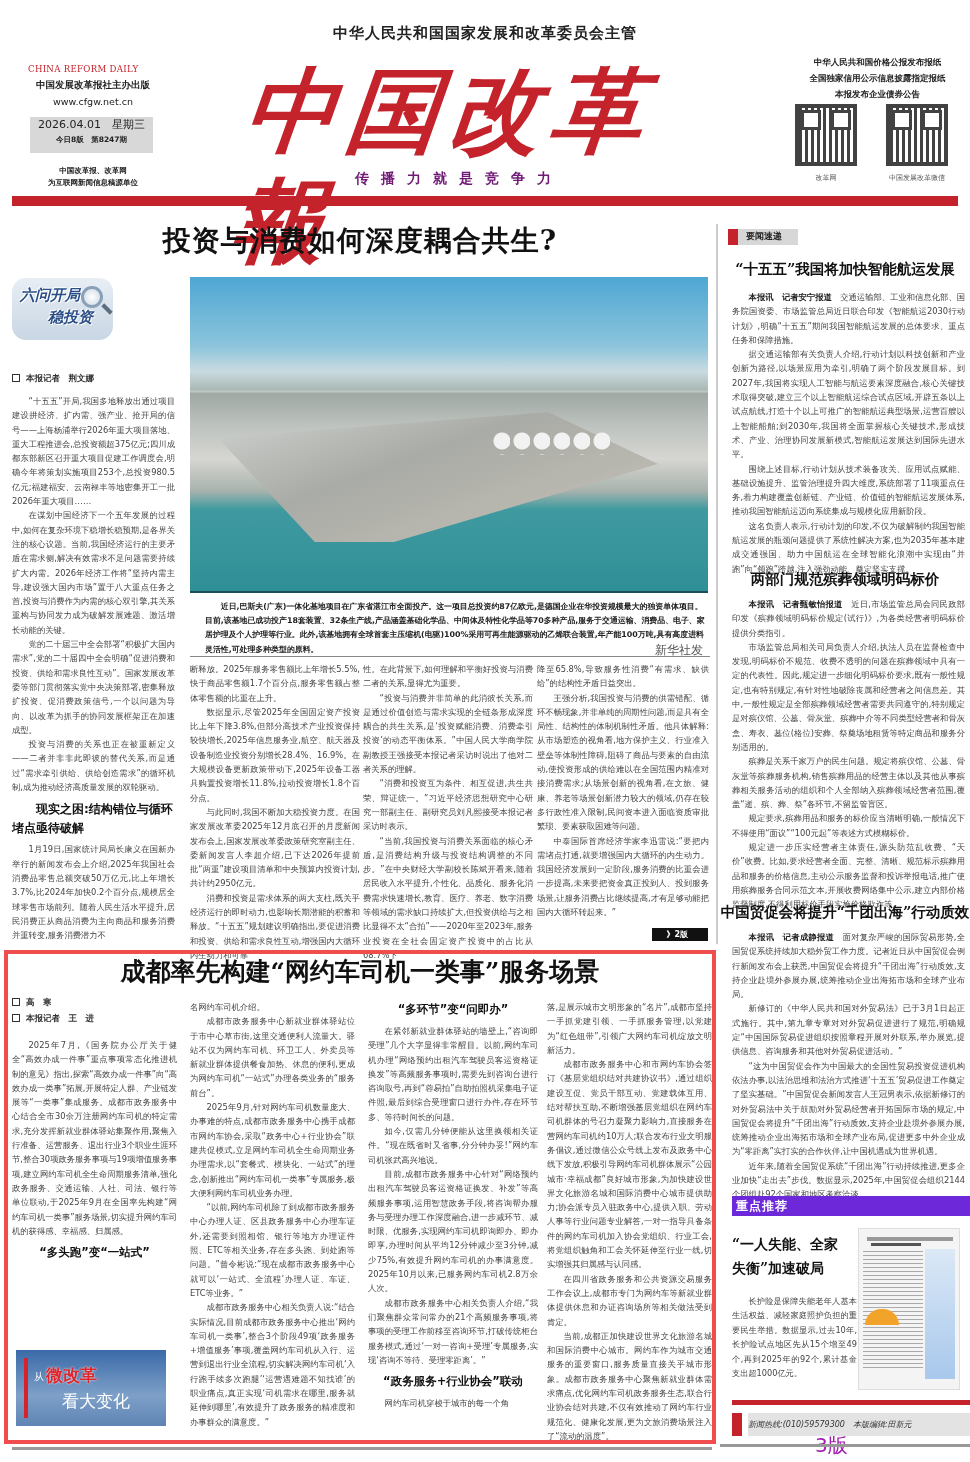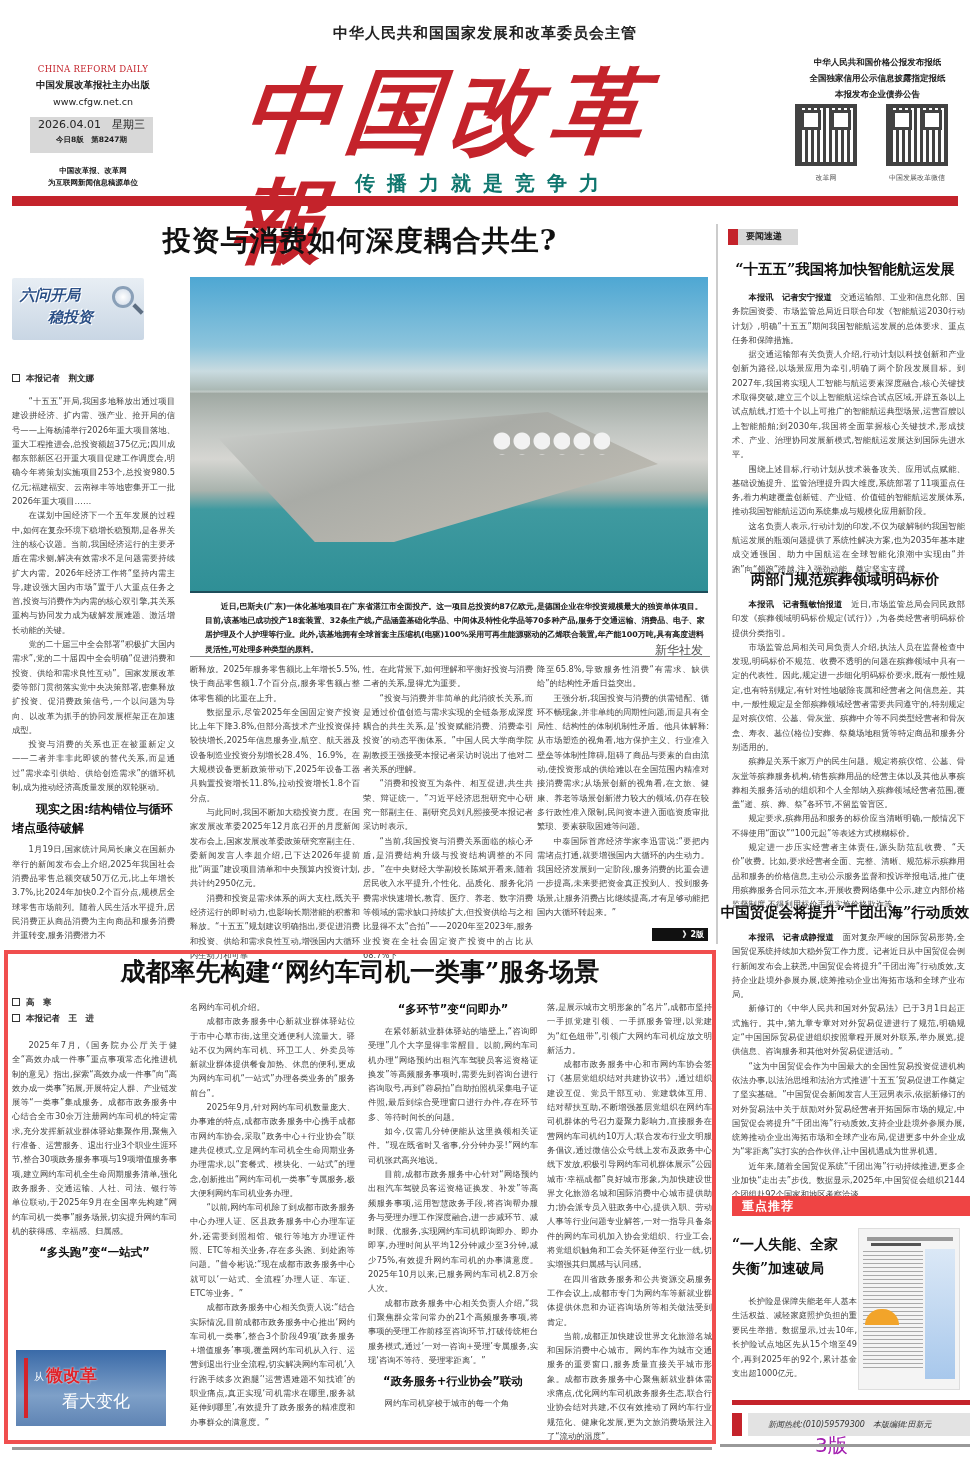--- a/index.html
+++ b/index.html
@@ -4,60 +4,60 @@
 <style>
 *{box-sizing:border-box;margin:0;padding:0}
 body{width:970px;height:1462px;background:#fff;font-family:"DejaVu Sans",sans-serif;color:#333;position:relative;overflow:hidden}
 .abs{position:absolute}
 .p{font-size:8.3px;line-height:14.3px;color:#444;text-align:justify;text-indent:2em}
 .p.ni{text-indent:0}
 .byline{font-size:8.5px;font-weight:bold;color:#333;font-family:"DejaVu Serif",serif}
 .box-ico{display:inline-block;width:8px;height:8px;border:1px solid #333;margin-right:6px;vertical-align:-1px}
 
 #supervisor{left:0;width:970px;top:24px;text-align:center;font-size:15px;font-weight:bold;color:#222;font-family:"DejaVu Serif",serif;letter-spacing:1px}
-#en-name{left:28px;top:64px;width:130px;text-align:center;color:#c4232b;font-family:"DejaVu Serif",serif;font-size:8.6px;letter-spacing:.3px}
+#en-name{left:28px;top:64px;width:130px;color:#c4232b;font-family:"DejaVu Serif",serif;font-size:8.6px;letter-spacing:.3px}
 #publisher{left:28px;top:79px;width:130px;text-align:center;font-size:9.5px;font-weight:bold;color:#222}
 #website{left:28px;top:96px;width:130px;text-align:center;font-size:9.5px;color:#222}
 #datebox{left:30px;top:117px;width:123px;height:36px;background:#d8d8d8;text-align:center}
 #date{font-size:11px;color:#222;}
 #issue{font-size:7.5px;color:#222;margin-top:3px;font-weight:bold}
 #source-note{left:28px;top:165px;width:130px;text-align:center;font-size:7.5px;line-height:12px;color:#222;font-weight:bold}
 #logo{left:245px;top:56px;width:490px;height:110px;font-family:"DejaVu Serif",serif;color:#c4232b;font-size:92px;font-weight:bold;letter-spacing:10px;font-style:italic;line-height:110px;transform:skewX(-6deg)}
-#slogan{left:355px;top:170px;font-size:20px;font-weight:bold;color:#0f766e;font-family:"DejaVu Serif",serif;letter-spacing:12px}
+#slogan{left:355px;top:170px;font-size:14px;font-weight:bold;color:#701a75;font-family:"DejaVu Serif",serif;letter-spacing:12px}
 #right-notes{left:780px;top:54px;width:195px;text-align:center;font-size:8.5px;line-height:16px;font-weight:bold;color:#222;font-family:"DejaVu Serif",serif}
 .qr{position:absolute;width:62px;height:62px;background:
  repeating-linear-gradient(90deg,#222 0 3px,#fff 3px 6px),#fff;border:4px solid #222;opacity:.85}
 .qr::before{content:"";position:absolute;left:2px;top:2px;width:14px;height:14px;border:3px solid #222;background:#fff}
 .qr::after{content:"";position:absolute;right:2px;top:2px;width:14px;height:14px;border:3px solid #222;background:#fff}
 .qr-lbl{font-size:7px;color:#555;text-align:center;position:absolute}
 #red-rule{left:12px;top:196px;width:946px;height:10px;background:#c4232b}
 
 #lead-headline{left:0;width:720px;top:222px;text-align:center;font-size:28px;font-weight:bold;color:#111;font-family:"DejaVu Serif",serif;letter-spacing:1px}
-#topic-badge{left:12px;top:278px;width:132px;height:62px;background:linear-gradient(180deg,#e8eef4,#c9d6e4);border-radius:2px;overflow:hidden}
+#topic-badge{left:12px;top:278px;width:101px;height:62px;background:linear-gradient(180deg,#e8eef4,#c9d6e4);border-radius:14px;overflow:hidden}
 #topic-badge .t1,#topic-badge .t2{position:absolute;font-weight:bold;font-style:italic;color:#2b4f86;text-shadow:1px 1px 0 #fff,-1px -1px 0 #fff;font-size:15px}
 #topic-badge .t1{left:8px;top:8px}
 #topic-badge .t2{left:36px;top:30px}
 #topic-badge .mag{position:absolute;right:10px;top:8px;width:22px;height:22px;border:3px solid #8aa0b8;border-radius:50%;background:radial-gradient(#fff,#cdd8e6)}
 #topic-badge .mag::after{content:"";position:absolute;left:17px;top:18px;width:12px;height:4px;background:#5d6e82;transform:rotate(45deg)}
 #lead-byline{left:12px;top:373px}
 #lead-col1{left:12px;top:394px;width:163px}
 #photo{left:190px;top:277px;width:518px;height:314px;background:
  linear-gradient(180deg,#4ea7d3 0%,#8cc4dc 22%,#c9dbe0 30%,#aab8b4 36%,transparent 37%),
  linear-gradient(180deg,transparent 36%,#9fa8a2 37%,#bfc4c0 48%,#d6d6d2 58%,#a9b3ad 68%,#3f9aa0 74%,#2f8f96 100%)}
 #photo .land{position:absolute;left:28px;top:135px;width:440px;height:130px;background:linear-gradient(160deg,#cfd2cf,#a9aba6 40%,#c8c3b8);clip-path:polygon(0 20%,75% 0,100% 40%,40% 100%,22% 100%)}
 #photo .tanks{position:absolute;left:300px;top:152px;width:120px;height:26px;background:radial-gradient(circle at 12px 12px,#f2f2f2 8px,transparent 9px) 0 0/20px 22px}
 #caption{left:205px;top:600px;width:505px;font-size:7.9px;line-height:14.2px;color:#222;font-weight:bold;text-indent:2em}
 #caption-credit{left:655px;top:642px;font-size:12px;color:#555}
 #cap-rule{left:190px;top:656px;width:520px;height:1px;background:#888}
 #photo-rule{left:190px;top:591px;width:518px;height:2px;background:#1e4d5a}
 #lead-col2{left:190px;top:662px;width:170px}
 #lead-col3{left:363px;top:662px;width:170px}
 #lead-col4{left:537px;top:662px;width:172px}
 #lead-subhead{font-size:12px;font-weight:bold;color:#111;line-height:19px;margin:6px 0 4px;text-indent:2em}
-#jump{left:652px;top:928px;width:56px;height:13px;background:#111;color:#fff;font-size:8px;font-weight:bold;text-align:right;padding-right:4px;line-height:13px}
+#jump{left:652px;top:928px;width:56px;height:13px;background:#111;color:#fff;font-size:8px;font-weight:bold;text-align:right;padding-right:20px;line-height:13px}
 
 #feature{left:4px;top:950px;width:712px;height:494px;border:4px solid #f04e4e}
 #feature-headline{left:0;width:720px;top:955px;text-align:center;font-size:25px;font-weight:bold;color:#111;font-family:"DejaVu Serif",serif}
 #f-bylines{left:12px;top:997px}
 #f-col1{left:12px;top:1038px;width:165px}
 #f-col2{left:190px;top:1000px;width:165px}
 #f-col3{left:368px;top:995px;width:170px}
 #f-col4{left:547px;top:1000px;width:165px}
 .f-sub{font-size:11.5px;font-weight:bold;color:#111;text-align:center;line-height:18px;margin:5px 0 6px}
 #banner{left:16px;top:1350px;width:150px;height:76px;background:linear-gradient(180deg,#3a6aa8,#7ea0c8 60%,#5f84b4);overflow:hidden}
@@ -72,35 +72,35 @@
 #section-tag .red{position:absolute;left:0;top:0;width:10px;height:16px;background:#c4232b}
 #section-tag span.l{position:absolute;left:18px;top:1px;font-size:9px;color:#222;font-weight:bold}
 .r-head{font-size:14.5px;font-weight:bold;color:#111;font-family:"DejaVu Serif",serif;text-align:center}
 #r-h1{left:720px;width:250px;top:260px}
 #r-a1{left:732px;top:290px;width:233px}
 #r-h2{left:720px;width:250px;top:570px}
 #r-a2{left:732px;top:597px;width:233px}
 #r-h3{left:720px;width:250px;top:903px}
 #r-a3{left:732px;top:930px;width:233px}
 .p .lead{font-weight:bold;color:#222;font-family:"DejaVu Serif",serif}
-#rec-bar{left:732px;top:1196px;width:238px;height:20px;background:#ef4444;color:#fff;font-weight:bold;font-size:12px;line-height:20px;padding-left:10px;letter-spacing:1px}
+#rec-bar{left:732px;top:1196px;width:238px;height:20px;background:#6d28d9;color:#fff;font-weight:bold;font-size:12px;line-height:20px;padding-left:4px;letter-spacing:1px}
 #rec-head{left:732px;top:1232px;width:120px;font-size:14px;font-weight:bold;color:#111;font-family:"DejaVu Serif",serif;line-height:24px}
 #rec-text{left:732px;top:1294px;width:125px}
 #rec-text .p{font-size:8.2px;line-height:14.4px}
 #rec-page{left:815px;top:1432px;font-size:20px;color:#a21caf;font-family:"DejaVu Sans",sans-serif}
 #rec-thumb{left:858px;top:1228px;width:102px;height:162px;background:#f4f4f4;border:1px solid #ddd;overflow:hidden}
 #rec-thumb .lines{position:absolute;left:4px;top:22px;width:60px;height:120px;background:repeating-linear-gradient(180deg,#aaa 0 1px,transparent 1px 4px)}
 #rec-thumb .side{position:absolute;right:4px;top:20px;width:30px;height:130px;background:linear-gradient(180deg,#dbe8f6,#a8c8ec)}
 #rec-thumb .umb{position:absolute;left:6px;top:80px;width:34px;height:16px;background:#f2a42a;border-radius:17px 17px 0 0}
 #rec-thumb .top{position:absolute;left:8px;top:8px;width:86px;height:4px;background:#999}
 #rec-thumb .ttl{position:absolute;left:12px;top:14px;width:50px;height:3px;background:#555}
 #rec-rule{left:732px;top:1400px;width:238px;height:5px;background:#c4232b}
 #footer{left:732px;top:1413px;width:238px;height:23px}
 #footer .red{position:absolute;left:0;top:0;width:10px;height:23px;background:#c4232b}
-#footer .gray{position:absolute;left:16px;top:0;width:222px;height:23px;background:#e3e3e3;font-size:8px;font-style:italic;color:#333;line-height:23px;padding-left:20px}
+#footer .gray{position:absolute;left:16px;top:0;width:222px;height:23px;background:#e3e3e3;font-size:8px;font-style:italic;color:#333;line-height:23px;}
 #bottom-rule-r{left:720px;top:1444px;width:250px;height:3px;background:#999}
 </style>
 </head>
 <body>
 
 <div class="abs" id="supervisor">中华人民共和国国家发展和改革委员会主管</div>
 <div class="abs" id="en-name">CHINA REFORM DAILY</div>
 <div class="abs" id="publisher">中国发展改革报社主办出版</div>
 <div class="abs" id="website">www.cfgw.net.cn</div>
 <div class="abs" id="datebox">

